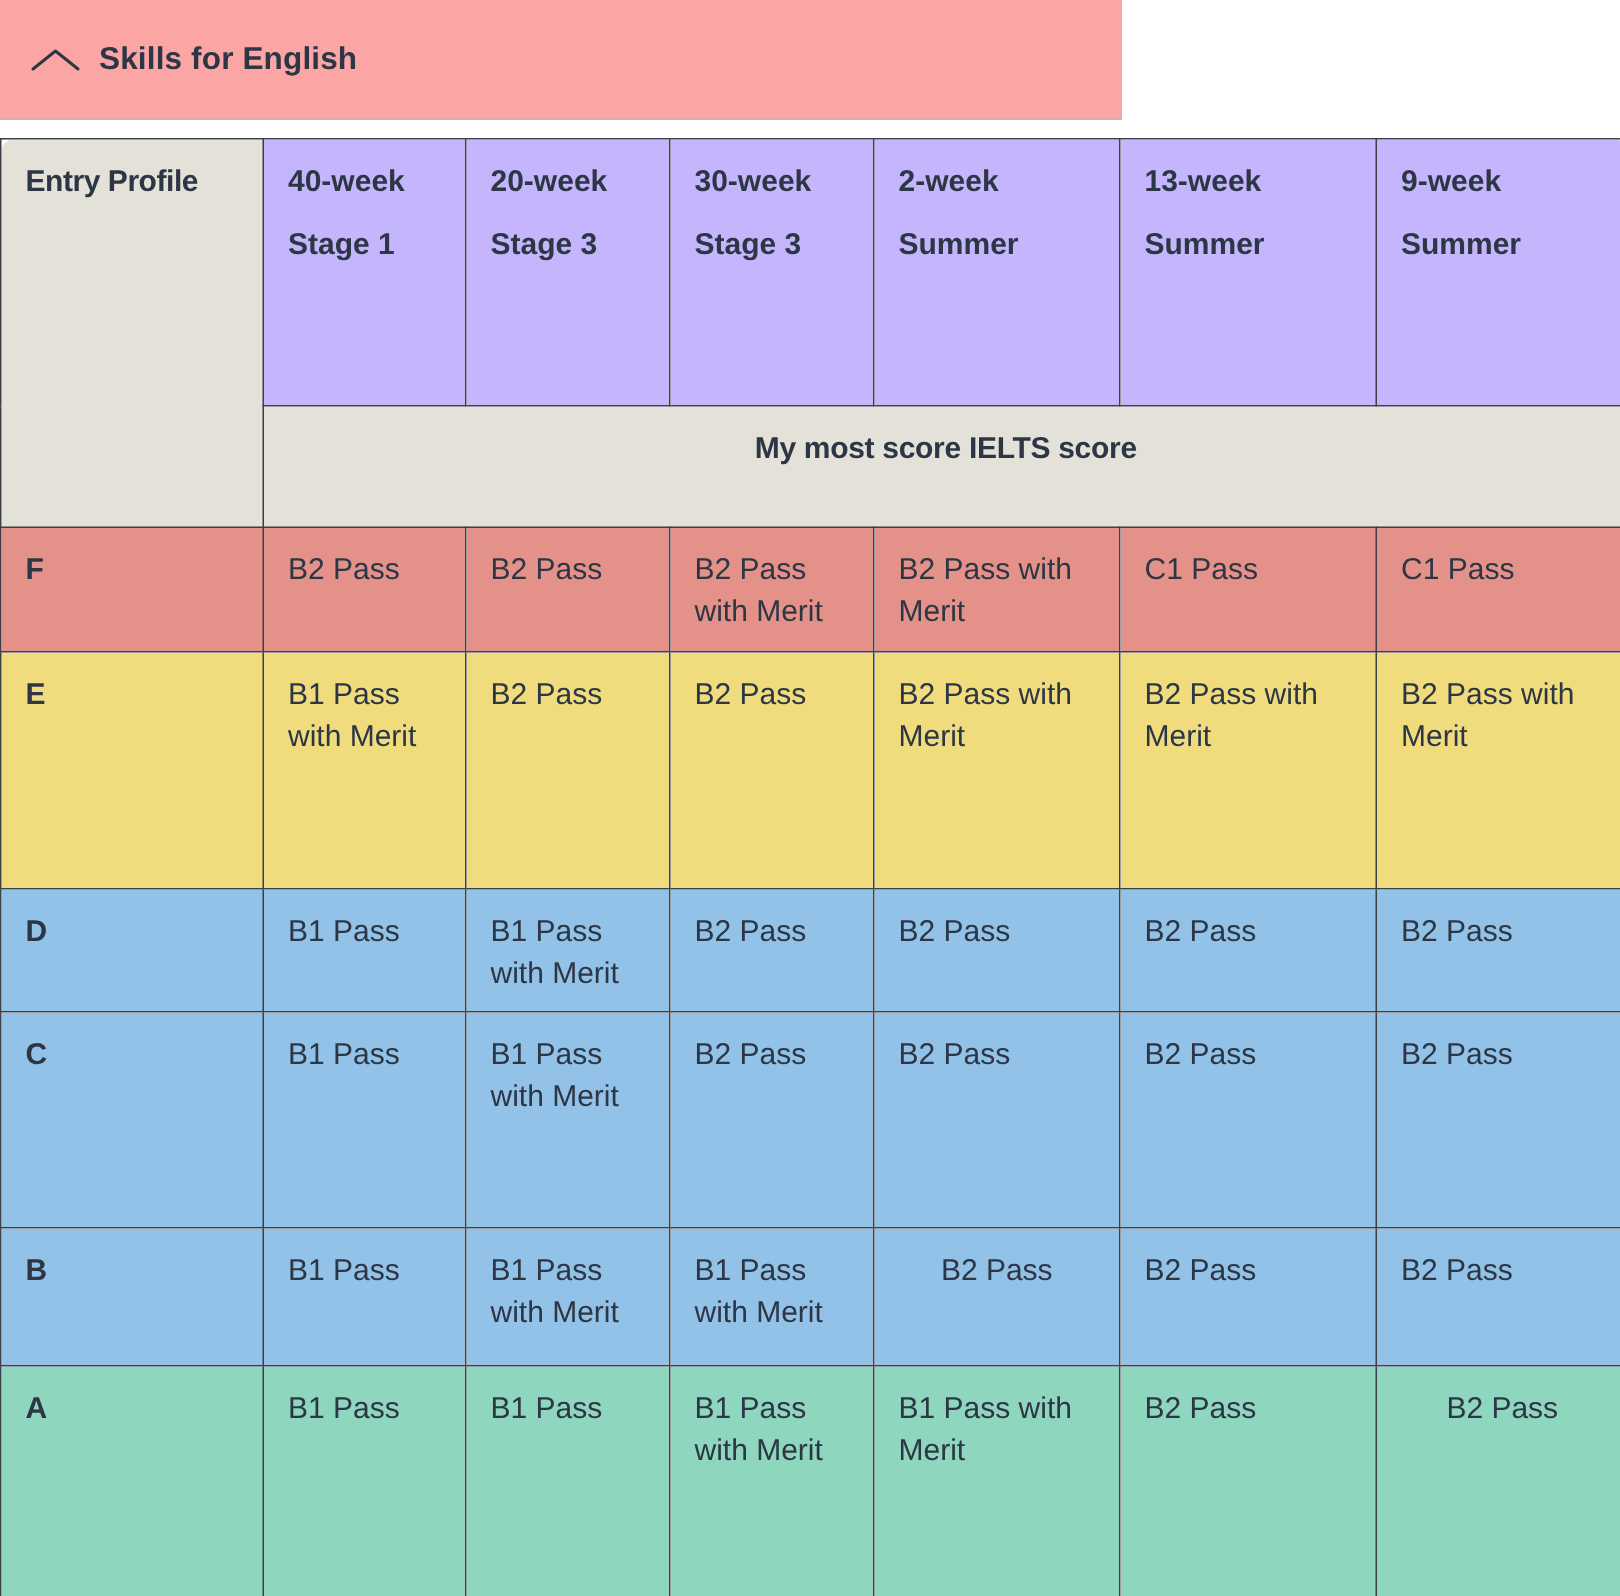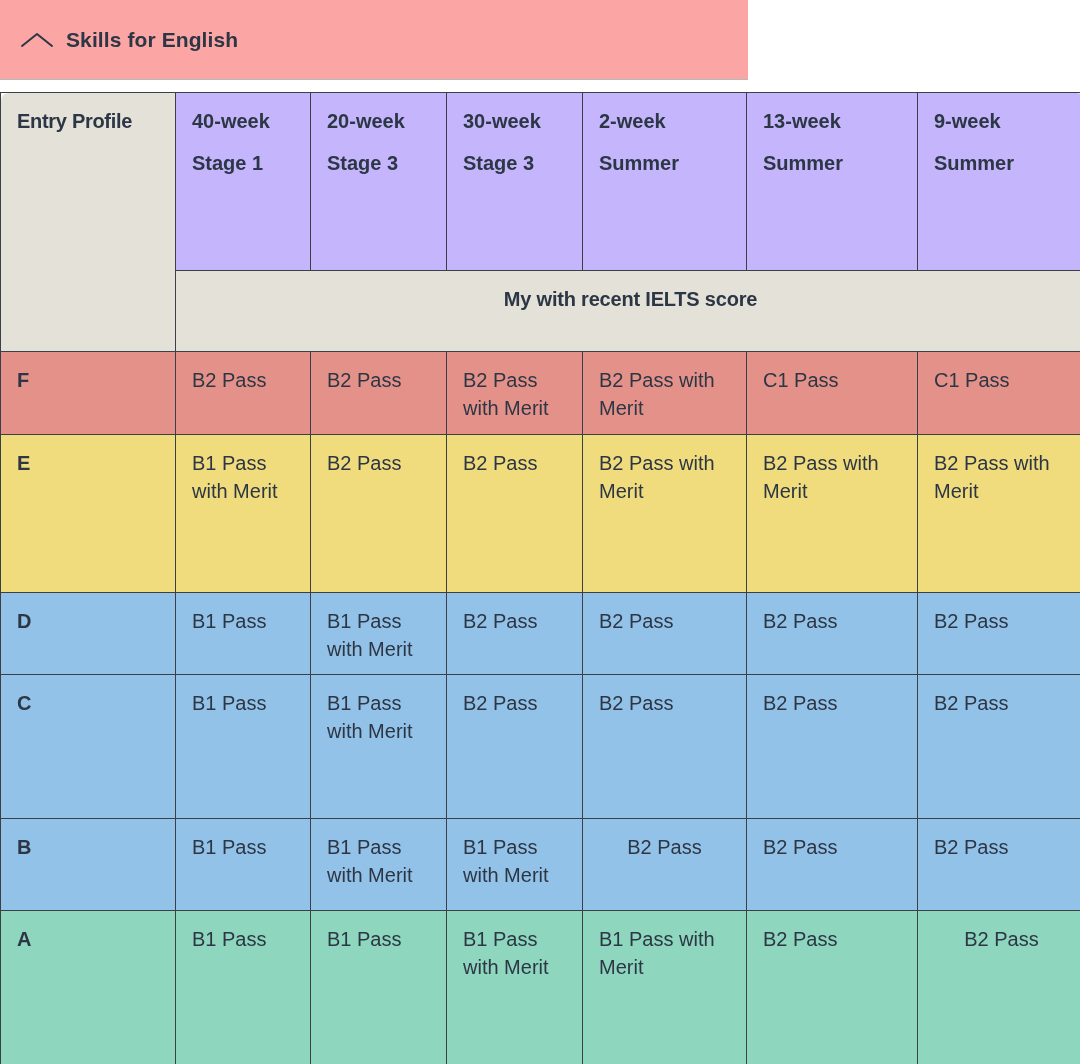--- a/index.html
+++ b/index.html
@@ -194,21 +194,21 @@
       </td>
       <td class="col-head last">
         <span>9-week</span>
         <span class="gap"></span>
         <span>Summer</span>
       </td>
     </tr>
 
     <tr style="height:81px;">
       <td class="banner" colspan="6">
-        <span>My with recent IELTS score</span>
+        <span>My most score IELTS score</span>
       </td>
     </tr>
 
     <tr class="band-f" style="height:83px;">
       <td class="rowlab"><span>F</span></td>
       <td><span>B2 Pass</span></td>
       <td><span>B2 Pass</span></td>
       <td><span>B2 Pass with Merit</span></td>
       <td><span>B2 Pass with Merit</span></td>
       <td><span>C1 Pass</span></td>

